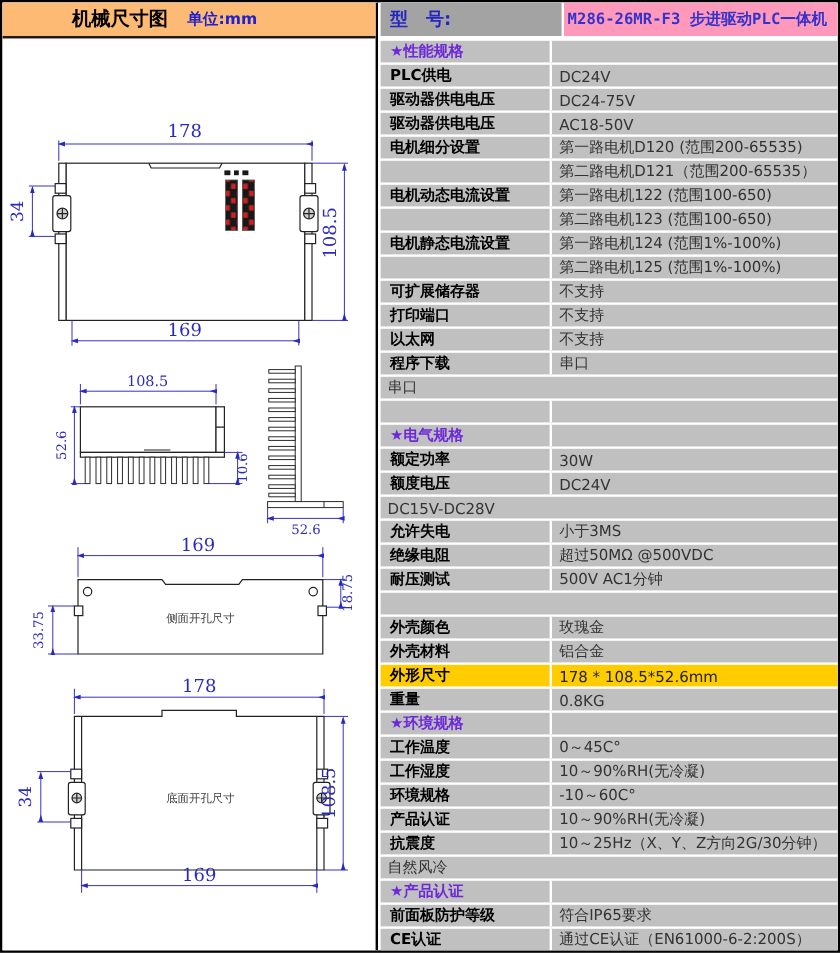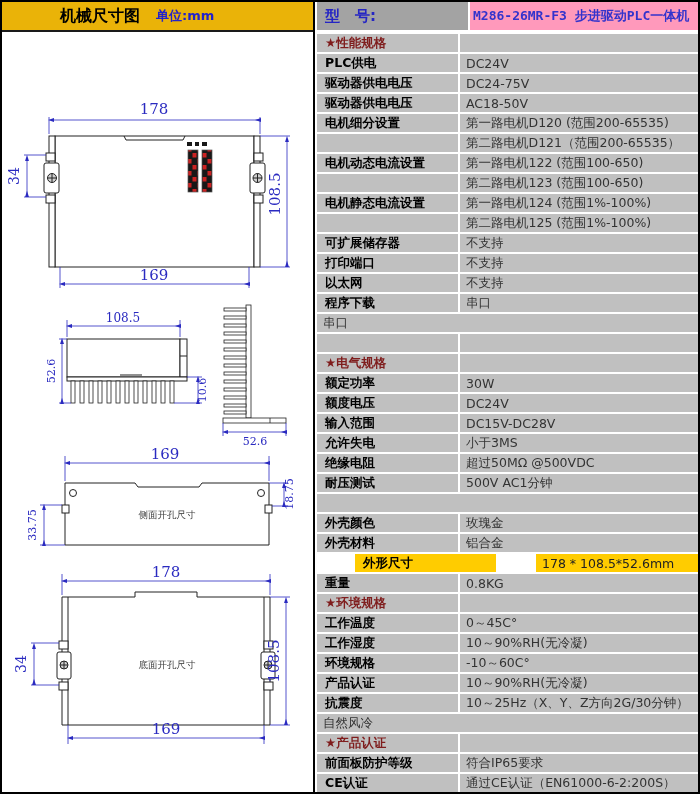--- a/index.html
+++ b/index.html
@@ -11,21 +11,21 @@
   .frame{
     position:relative;width:696px;height:790px;
     border:2px solid #000;background:#fff;overflow:hidden;
   }
   
   .left-panel{
     position:absolute;left:0;top:0;width:313px;height:790px;
     background:#fff;border-right:2px solid #000;box-sizing:border-box;
   }
   .left-header{
-    height:28px;background:#eab308;border-bottom:2px solid #1a1a1a;
+    height:28px;background:#fdba74;border-bottom:2px solid #1a1a1a;
     display:flex;align-items:center;gap:16px;padding-left:58px;box-sizing:content-box;
   }
   .left-header .lh-title{font-weight:bold;font-size:16px;color:#000;}
   .left-header .lh-unit{font-size:13px;font-weight:bold;color:#2222cc;}
   .drawing-wrap{width:311px;height:760px;}
   svg text.dim{
     font-family:"DejaVu Serif","Liberation Serif",serif;
     fill:#2a2ac0;
   }
   svg text.draw-label{
@@ -50,22 +50,22 @@
     display:flex;align-items:center;padding-left:3px;white-space:nowrap;overflow:hidden;
   }
   .spec-table{display:flex;flex-direction:column;}
   .row{display:flex;height:18px;border-bottom:2px solid #fff;}
   .row .cell{
     background:#c0c0c0;font-size:12.5px;
     display:flex;align-items:center;white-space:nowrap;overflow:hidden;
   }
   .row .label{width:143px;padding-left:8px;font-weight:bold;color:#000000;border-right:2px solid #fff;box-sizing:border-box;}
   .row .value{flex:1;padding-left:6px;color:#333;}
-  .row.section .label{color:#7f1d1d;}
-  .row.highlight .cell{background:#ffcc00;margin-left:38px;}
+  .row.section .label{color:#6d28d9;}
+  .row.highlight .cell{background:#ffcc00;}
   .row.highlight .value{color:#222;}
 </style>
 </head>
 <body>
 
 <div class="frame">
 
   <div class="left-panel">
     <div class="left-header">
       <span class="lh-title">机械尺寸图</span>
@@ -375,21 +375,20 @@
         </div>
         <div class="row data">
           <div class="cell label">额定功率</div>
           <div class="cell value">30W</div>
         </div>
         <div class="row data">
           <div class="cell label">额度电压</div>
           <div class="cell value">DC24V</div>
         </div>
         <div class="row data">
-          <div class="cell label">输入范围</div>
           <div class="cell value">DC15V-DC28V</div>
         </div>
         <div class="row data">
           <div class="cell label">允许失电</div>
           <div class="cell value">小于3MS</div>
         </div>
         <div class="row data">
           <div class="cell label">绝缘电阻</div>
           <div class="cell value">超过50MΩ @500VDC</div>
         </div>

